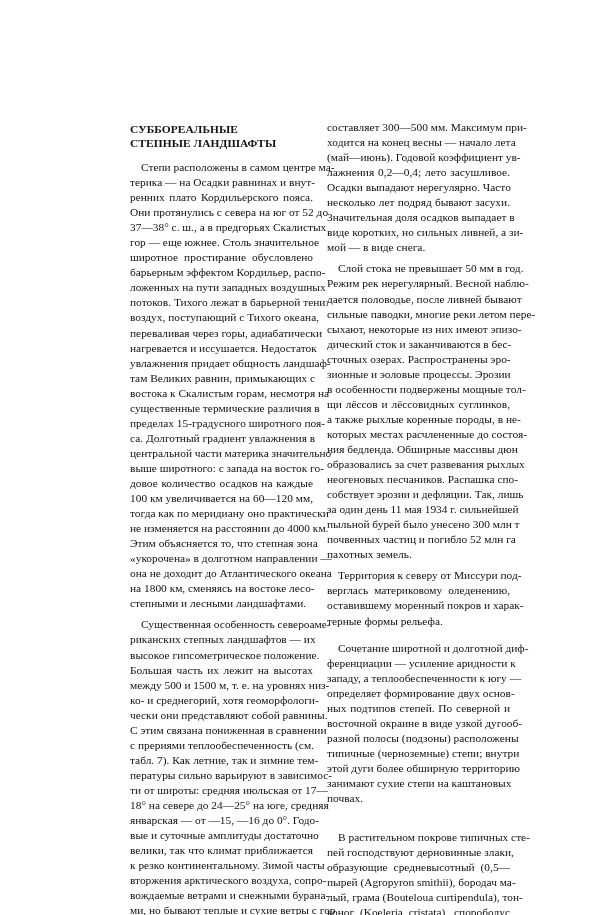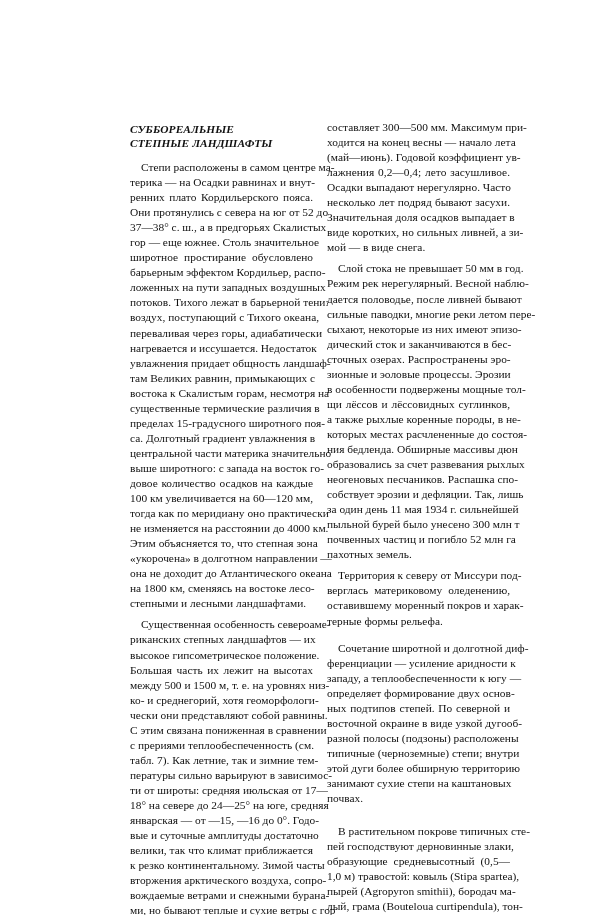--- a/index.html
+++ b/index.html
@@ -9,21 +9,21 @@
     font-family: "Liberation Serif", serif; color: #111; 
     font-size: 11.4px; line-height: 15.05px;
   }
   .col { position: absolute; top: 0; width: 183px; }
   .col.left { left: 0; }
   .col.right { left: 197px; }
   .heading {
     font-weight: bold; font-size: 11.4px; line-height: 14px;
     margin: 2px 0 10px 0; letter-spacing: 0.1px;
   }
-  .heading span { display: block; font-style: italic; }
+  .heading span { display: block; }
   .line { display: block; text-align: justify; text-align-last: justify; white-space: nowrap; }
   .line.last { text-align-last: left; }
   .line.first { text-indent: 0; padding-left: 11px; }
 </style>
 </head>
 <body>
 
 <div class="page">
   <div class="col left">
     <div class="heading">
@@ -121,38 +121,37 @@
           <span class="line">пыльной бурей было унесено 300 млн т</span>
           <span class="line">почвенных частиц и погибло 52 млн га</span>
           <span class="line last">пахотных земель.</span>
         </div>
         <div style="margin-bottom: 12px;">
           <span class="line first">Территория к северу от Миссури под-</span>
           <span class="line">верглась материковому оледенению,</span>
           <span class="line">оставившему моренный покров и харак-</span>
           <span class="line last">терные формы рельефа.</span>
         </div>
-        <div style="margin-bottom: 18px;">
+        <div style="margin-bottom: 24px;">
           <span class="line first">Сочетание широтной и долготной диф-</span>
           <span class="line">ференциации — усиление аридности к</span>
           <span class="line">западу, а теплообеспеченности к югу —</span>
           <span class="line">определяет формирование двух основ-</span>
           <span class="line">ных подтипов степей. По северной и</span>
           <span class="line">восточной окраине в виде узкой дугооб-</span>
           <span class="line">разной полосы (подзоны) расположены</span>
           <span class="line">типичные (черноземные) степи; внутри</span>
           <span class="line">этой дуги более обширную территорию</span>
           <span class="line">занимают сухие степи на каштановых</span>
           <span class="line last">почвах.</span>
         </div>
         <div style="margin-bottom: 6px;">
           <span class="line first">В растительном покрове типичных сте-</span>
           <span class="line">пей господствуют дерновинные злаки,</span>
           <span class="line">образующие средневысотный (0,5—</span>
-          <span class="line">1,0 м) травостой: ковыль (Stipa spartea),</span>
           <span class="line">пырей (Agropyron smithii), бородач ма-</span>
           <span class="line">лый, грама (Bouteloua curtipendula), тон-</span>
           <span class="line">коног (Koeleria cristata), спороболус</span>
           <span class="line">(Sporobolus asper, S. heterolepis). Обиль-</span>
         </div>
       </div>
   </div>
 </div>
 
 </body></html>

